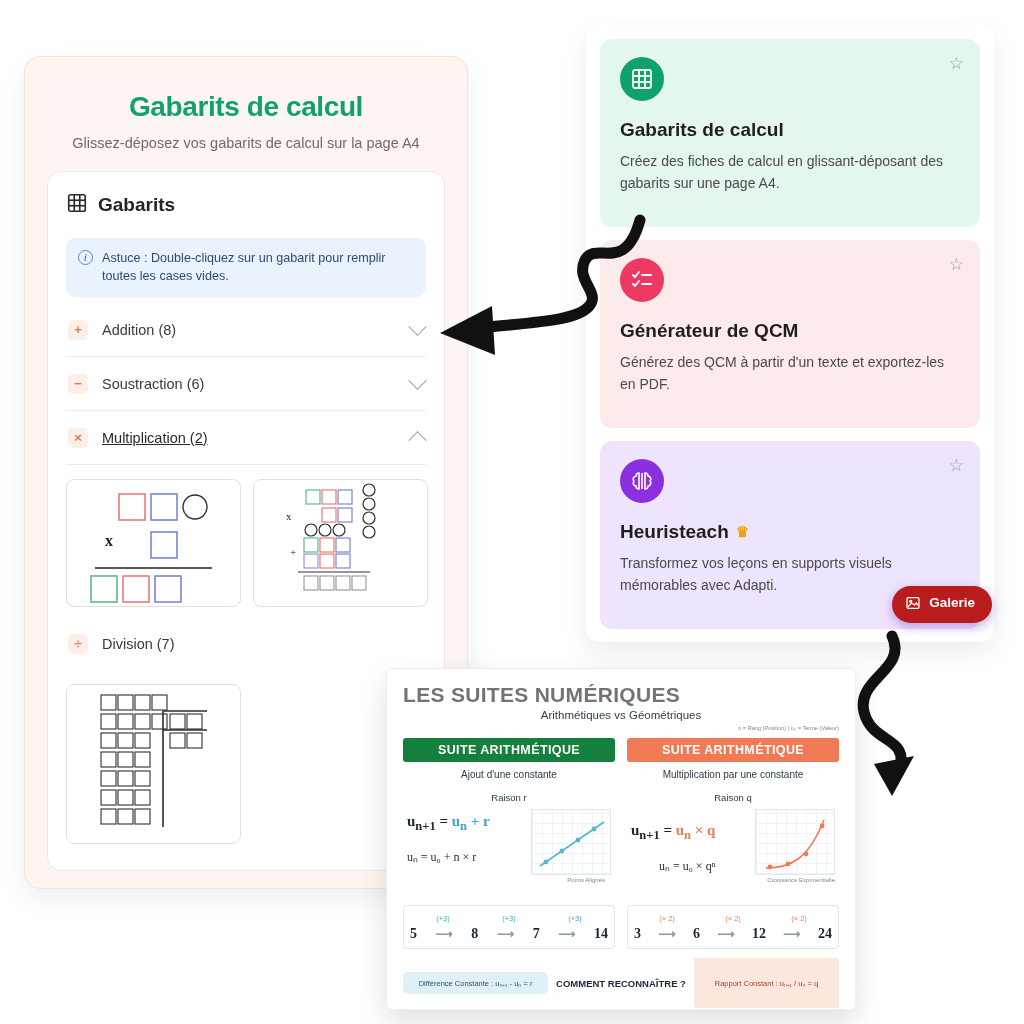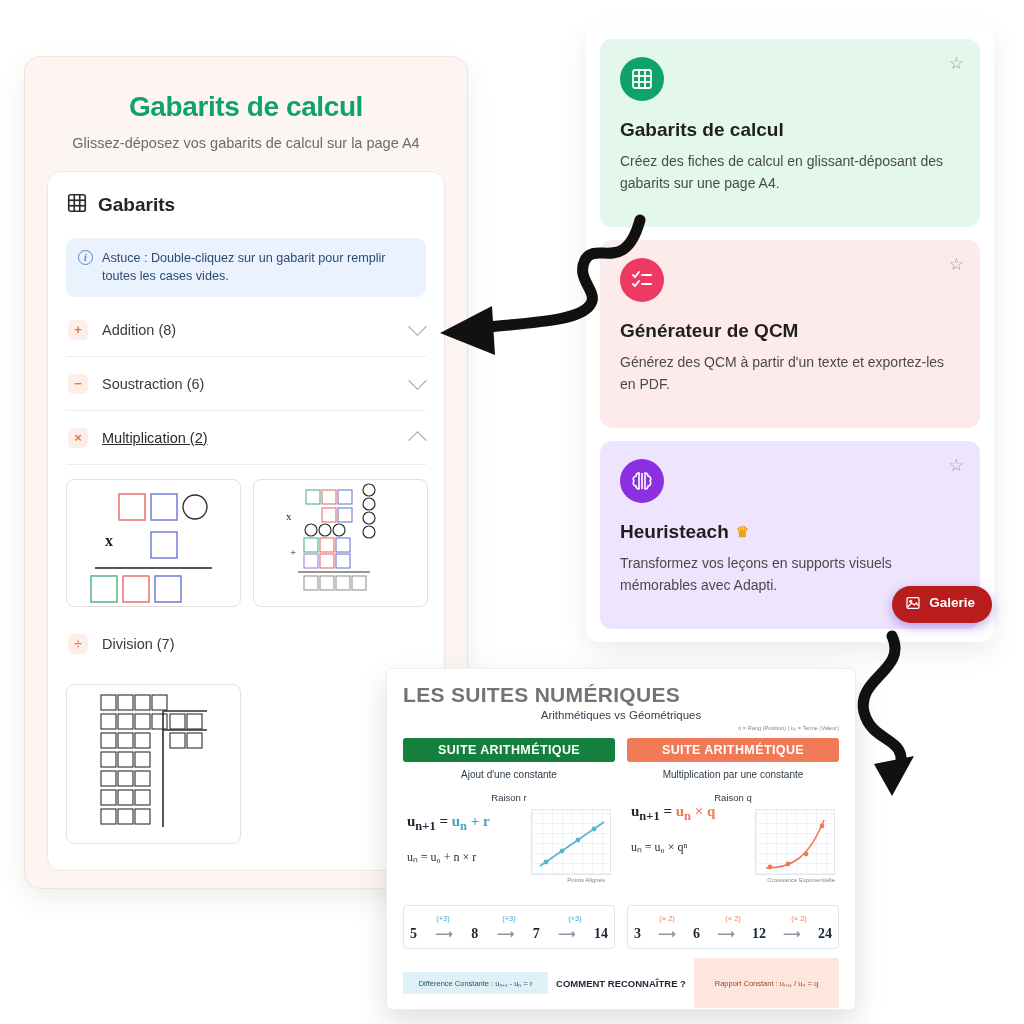--- a/index.html
+++ b/index.html
@@ -181,21 +181,21 @@
       repeating-linear-gradient(0deg,#eef3f7 0 1px,transparent 1px 10px);
   }
   .plot-cap { position:absolute; font-size:6px; color:#7b8894; }
   .seq-box { border:1px solid #dfe6ec; border-radius:4px; padding:8px 6px 6px 6px; margin-top:10px; }
   .seq-line { display:flex; align-items:center; justify-content:space-between; font-size:14px; font-weight:bold; color:#1b2735; font-family:"Liberation Serif", serif;}
   .seq-tags { display:flex; justify-content:space-around; font-size:7.5px; margin-bottom:3px; }
   .tag-b { color:#3fa3cc; }
   .tag-o { color:#f07a56; }
   .arrow-s { color:#8a98a5; font-size:12px; }
   .bottom-bar { display:flex; align-items:center; gap:8px; margin-top:9px; }
-  .bb-left { background:#dff0f7; color:#22576e; font-size:7.5px; padding:6px 7px; border-radius:0; flex:1; text-align:center;}
+  .bb-left { background:#dff0f7; color:#22576e; font-size:7.5px; padding:6px 7px; border-radius:5px; flex:1; text-align:center;}
   .bb-mid { font-size:9.5px; font-weight:bold; color:#1b2735; white-space:nowrap; }
   .bb-right { background:#fde6de; color:#a0442a; font-size:7.5px; padding:20px 7px; border-radius:3px; flex:1; text-align:center;}
 
   .arrow-svg { position:absolute; pointer-events:none; }
 </style>
 </head>
 <body>
 
 <div class="stage">
 
@@ -442,21 +442,21 @@
           </div>
         </div>
       </div>
 
       <div class="col">
         <div class="col-head ch-org">SUITE ARITHMÉTIQUE</div>
         <div class="col-sub">Multiplication par une constante</div>
         <div class="raison">Raison q</div>
 
         <div style="position:relative; height:92px;">
-          <div style="position:absolute; left:4px; top:0;">
+          <div style="position:absolute; left:4px; top:19px;text-align:right;">
             <div class="formula">
               u<sub>n+1</sub> = <span class="o">u<sub>n</sub> × q</span>
             </div>
             <div class="formula2">uₙ = u₀ × qⁿ</div>
           </div>
           <div class="mini-plot" style="right:4px; top:6px;">
             <svg width="80" height="66" viewBox="0 0 80 66">
               <path d="M10 58 C 34 58, 52 50, 68 10" fill="none" stroke="#f07a56" stroke-width="1.6"></path>
               <circle cx="14" cy="57" r="2.4" fill="#f07a56"></circle>
                 <circle cx="32" cy="54" r="2.4" fill="#f07a56"></circle>

